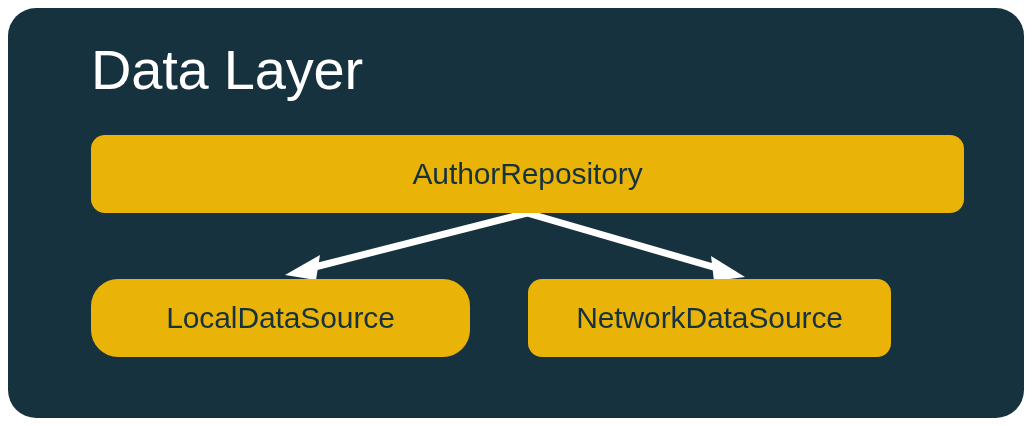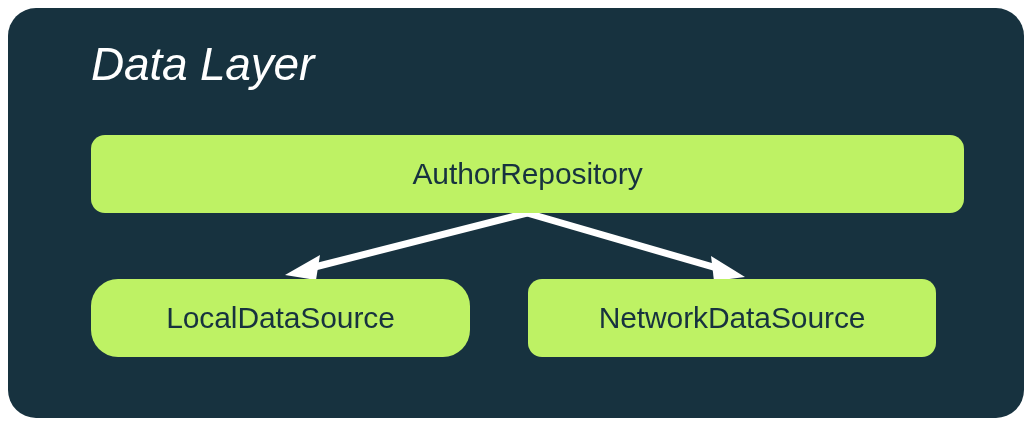--- a/index.html
+++ b/index.html
@@ -33,32 +33,31 @@
     box-sizing: border-box;
   }
 
   
   .layer-title {
     position: absolute;
     left: 91px;
     top: 38px;
     color: #FFFFFF;
     font-family: "Liberation Sans", sans-serif;
-    font-size: 46px;
+    font-size: 56px;
     font-weight: 300;
     letter-spacing: -0.2px;
     line-height: 1.15;
     white-space: nowrap;
-    font-style: italic;
   }
 
   
   .node {
     position: absolute;
-    background: #bef264;
+    background: #eab308;
     border-radius: 14px;
     display: flex;
     align-items: center;
     justify-content: center;
     box-sizing: border-box;
   }
   .node-label {
     color: #17323F;
     font-family: "Liberation Sans", sans-serif;
     font-size: 30px;
@@ -76,21 +75,21 @@
   #node-local {
     left: 91px;
     top: 279px;
     width: 379px;
     height: 78px;
     border-radius: 27px;
   }
   #node-network {
     left: 528px;
     top: 279px;
-    width: 408px;
+    width: 363px;
     height: 78px;
   }
 
   
   .edges-svg {
     position: absolute;
     left: 0;
     top: 0;
     width: 1032px;
     height: 426px;

